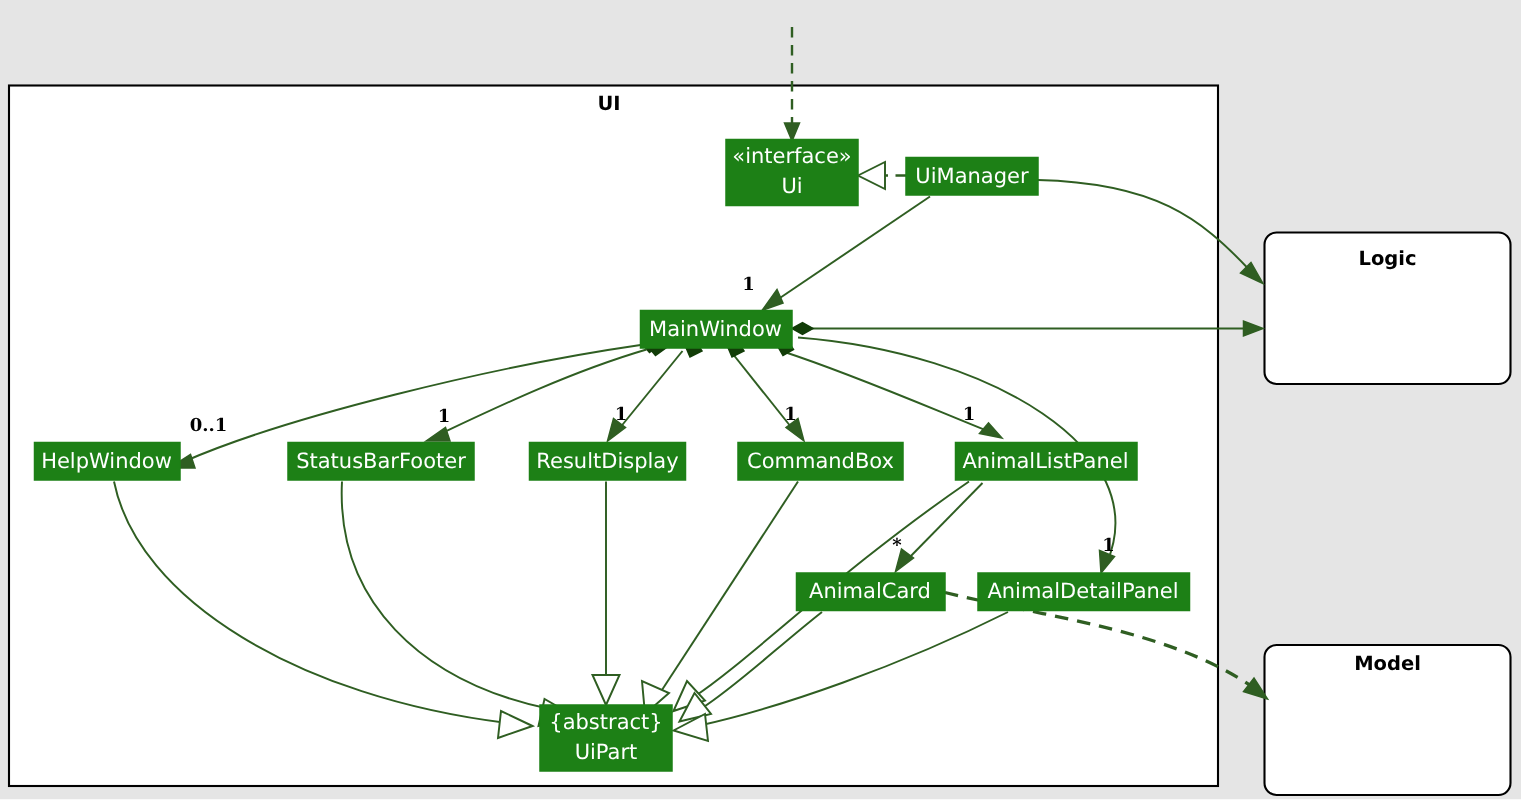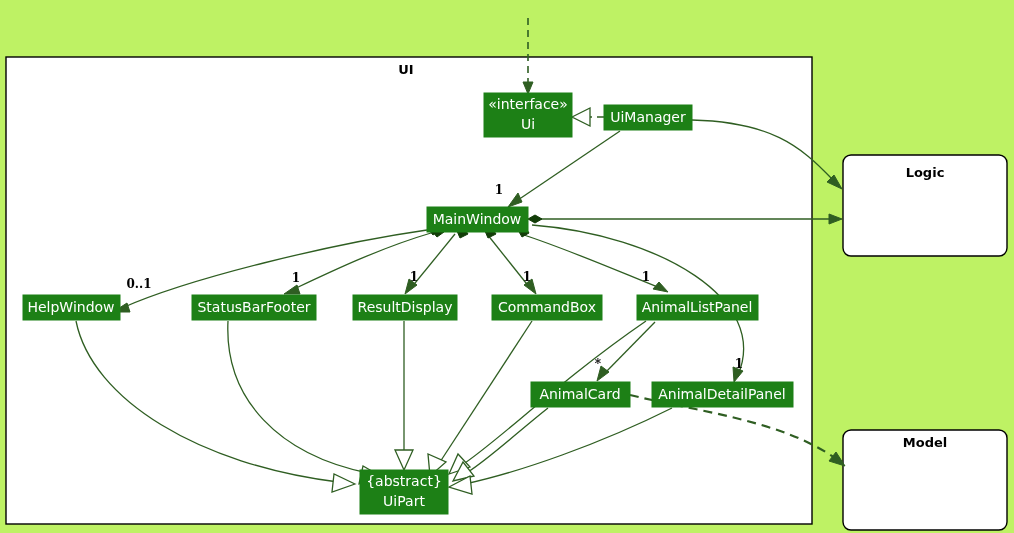--- a/index.html
+++ b/index.html
@@ -8,21 +8,21 @@
     background: #ffffff;
   }
   body {
     font-family: "DejaVu Sans", sans-serif;
   }
   #diagram-root {
     position: relative;
     width: 1014px;
     height: 533px;
     overflow: hidden;
-    background: #bef264;
+    background: #e5e5e5;
   }
   svg#uml-canvas {
     position: absolute;
     top: 0;
     left: 0;
     width: 1014px;
     height: 533px;
   }
   .class-box-rect {
     fill: #1d8016;

